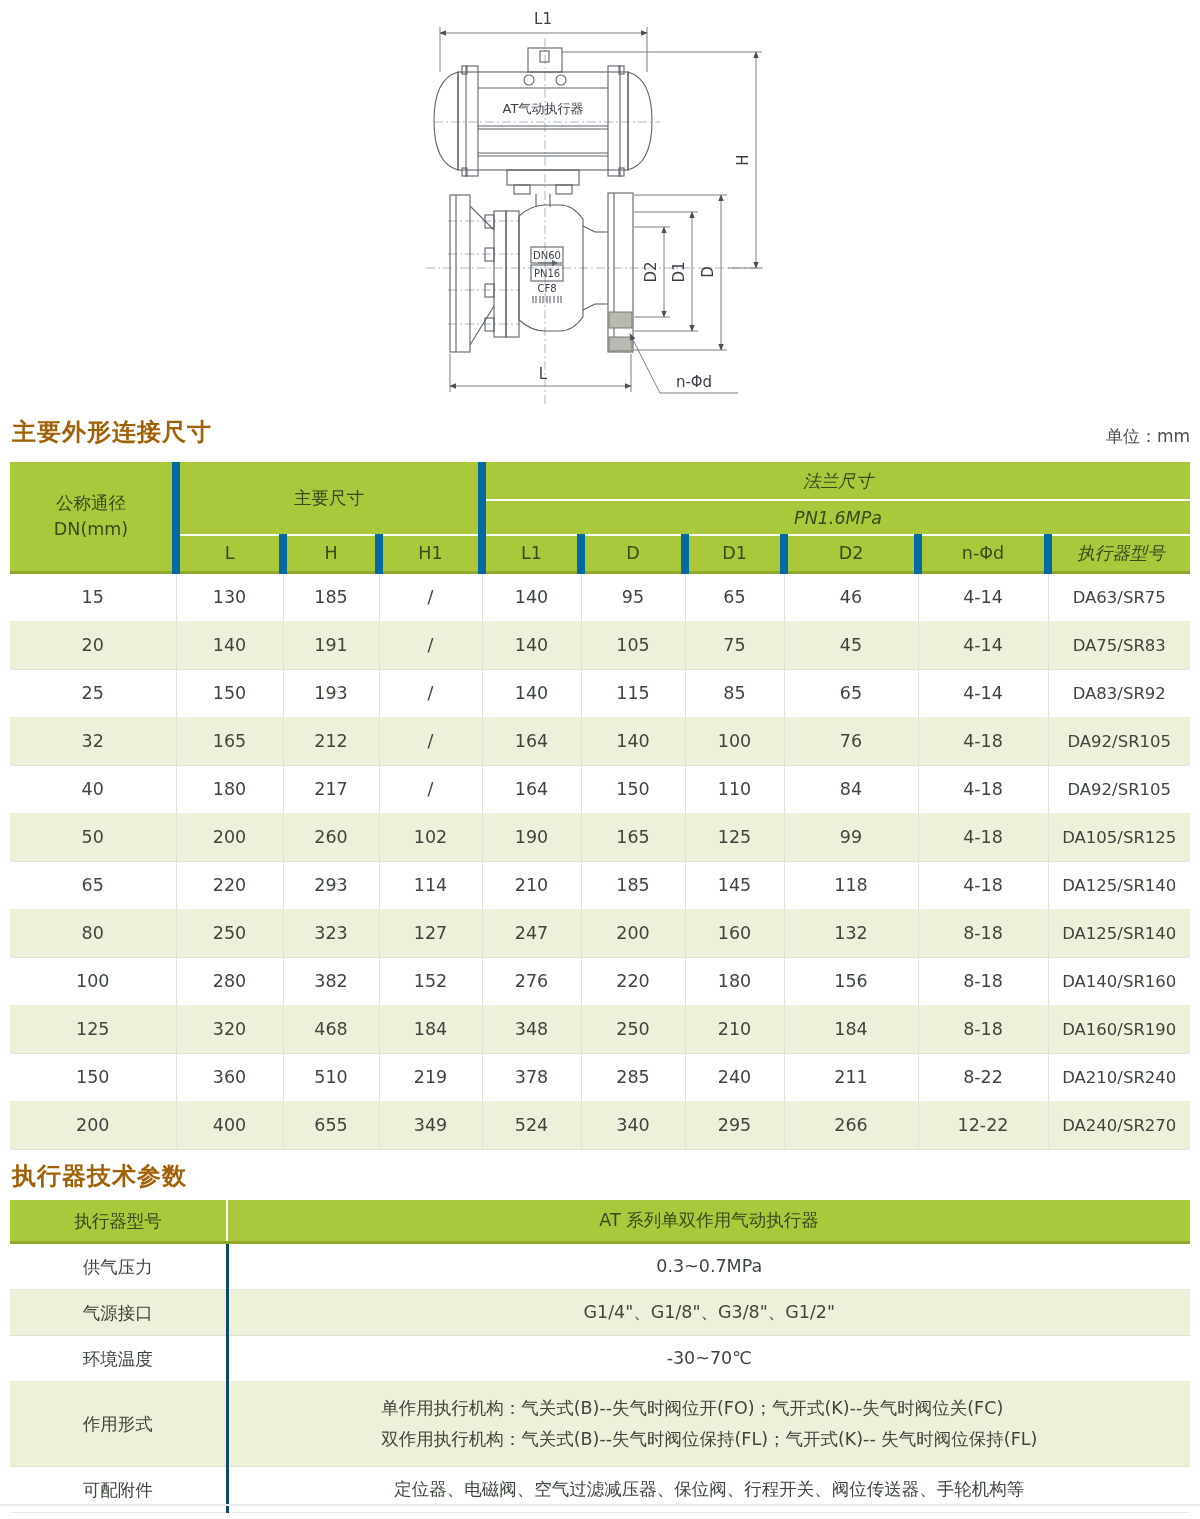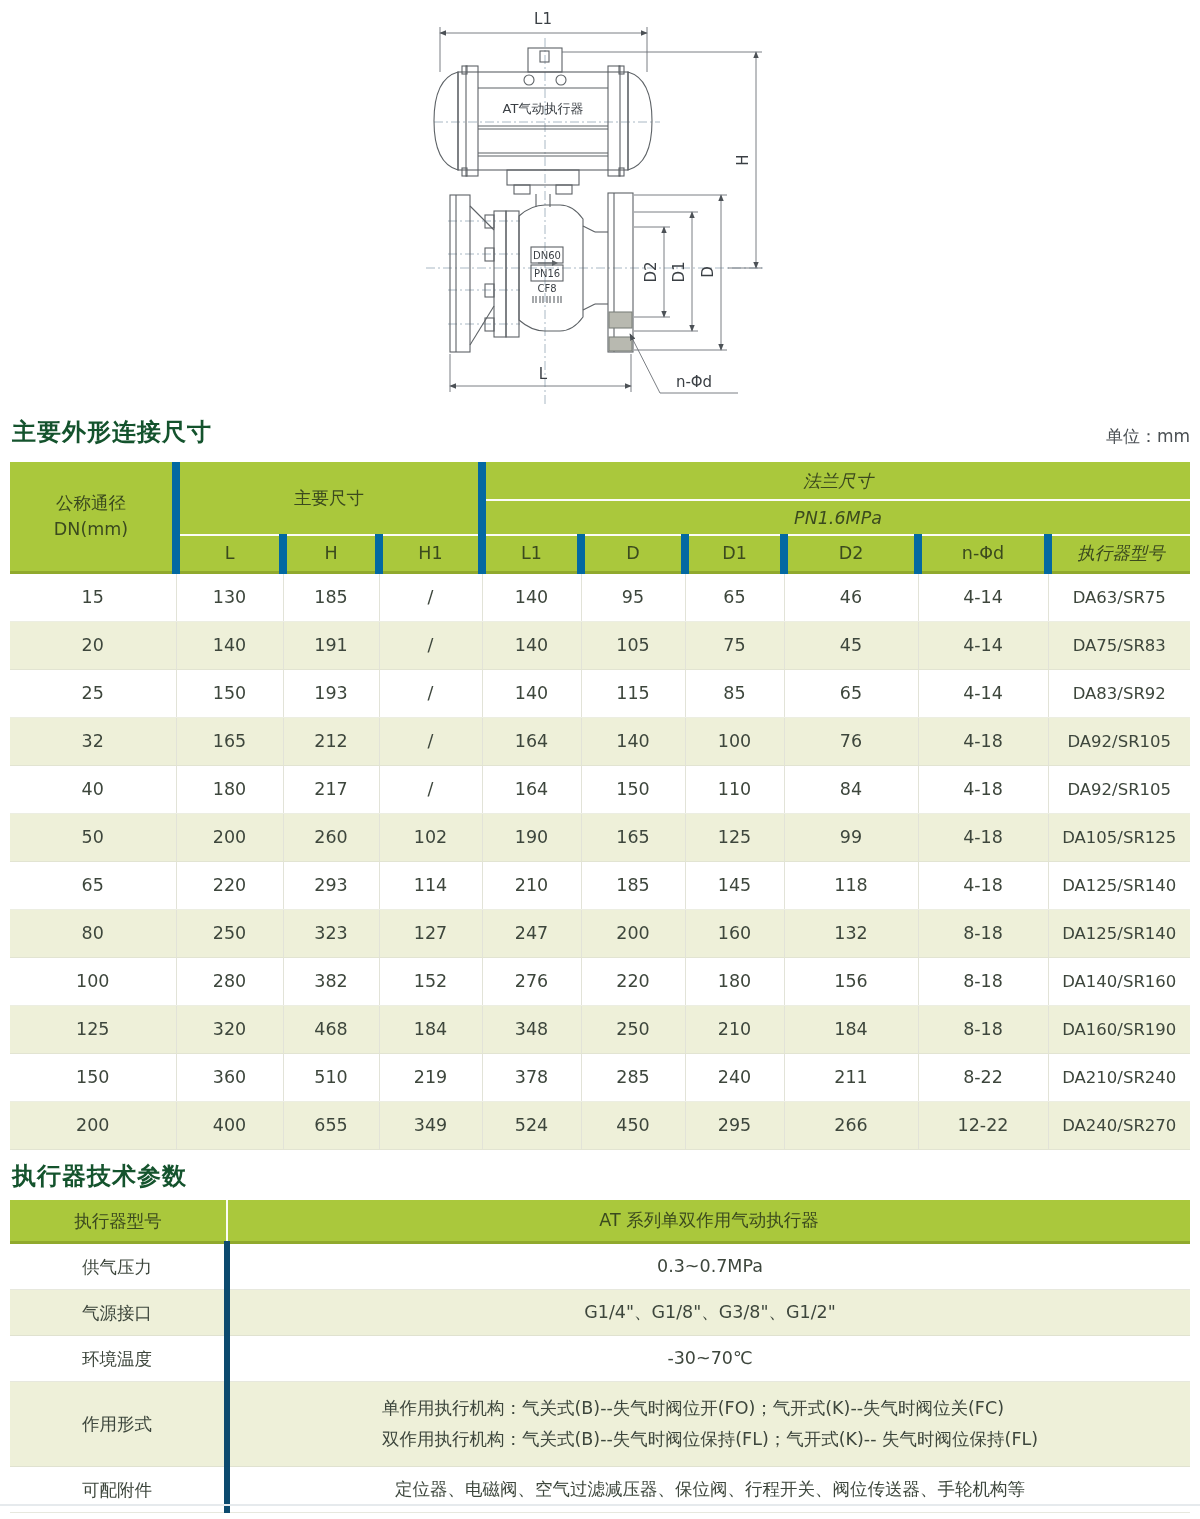--- a/index.html
+++ b/index.html
@@ -7,40 +7,40 @@
         font-family:"DejaVu Sans","Liberation Sans",sans-serif;}
   
   .drawing{position:absolute;left:388px;top:2px;width:420px;height:408px;}
   .drawing svg{display:block;}
   .drawing text{font-family:"DejaVu Sans","Liberation Sans",sans-serif;fill:#3a3f44;}
   .dlab{font-size:15px;}
   .mark{font-size:10px;}
   .alab{font-size:13px;}
   
   .sec-head{position:absolute;left:12px;width:1178px;display:flex;justify-content:space-between;align-items:flex-end;}
-  .sec-title{font-size:24px;font-weight:bold;color:#14532d;letter-spacing:1px;}
+  .sec-title{font-size:24px;font-weight:bold;color:#a16207;letter-spacing:1px;}
   .unit-label{font-size:17px;color:#4a4f53;}
   
   .tbl{position:absolute;left:10px;width:1180px;border-collapse:collapse;table-layout:fixed;}
   .tbl th,.tbl td{padding:0;text-align:center;vertical-align:middle;}
   .t1 thead th{background:#aac83c;color:#3b4a1e;font-weight:normal;font-size:17.5px;
                border-right:8px solid #0369a1;border-bottom:2px solid #fbfcf6;}
   .t1 thead th:last-child{border-right:none;font-style:italic;}
   .t1 .row-g1{height:38px;}
   .t1 .row-g2{height:35px;}
   .t1 .row-sub{height:37px;}
   .t1 .th-corner div{line-height:26px;}
   .t1 thead .th-sub,.t1 thead .th-corner{border-bottom:3px solid #90a92d;}
   .t1 tbody td{height:47px;font-size:17.5px;color:#3d463c;
                border-right:1px solid #e2e3d8;border-bottom:1px solid #eceee2;background:#fff;}
   .t1 tbody td:last-child{border-right:none;font-size:16.5px;}
   .t1 tbody tr.alt td{background:#eef0d9;border-bottom:1px solid #e2e4d2;}
   
   .t2 td{font-size:17.5px;color:#3d463c;}
-  .t2 .lbl{width:217px;height:45px;border-right:6px solid #0c4a6e;border-bottom:1px solid #e7e8de;background:#fff;}
+  .t2 .lbl{width:217px;height:45px;border-right:3px solid #0c4a6e;border-bottom:1px solid #e7e8de;background:#fff;}
   .t2 .val{border-bottom:1px solid #e7e8de;background:#fff;margin-top:24px;}
   .t2 tr.alt2 .lbl,.t2 tr.alt2 .val{background:#eef0d9;border-bottom:1px solid #e0e2d0;}
   .t2 tr.green .lbl,.t2 tr.green .val{background:#aac83c;color:#3b4a1e;height:41px;
         border-right-color:#fbfcf6;border-bottom:3px solid #90a92d;}
   .t2 tr.green .lbl{border-right:2px solid #fbfcf6;}
   .t2 .vwrap{display:inline-block;text-align:left;}
   .t2 .vwrap div{line-height:31px;text-align:left;}
   .t2 tr .val{text-align:center;}
   .t2 tr.tall .lbl,.t2 tr.tall .val{height:84px;}
   .bottom-rule{position:absolute;left:0;top:1504px;width:1200px;height:2px;background:#e6eaed;}
@@ -338,21 +338,21 @@
           <td>211</td>
           <td>8-22</td>
           <td>DA210/SR240</td>
         </tr>
         <tr class="alt">
           <td>200</td>
           <td>400</td>
           <td>655</td>
           <td>349</td>
           <td>524</td>
-          <td>450</td>
+          <td>340</td>
           <td>295</td>
           <td>266</td>
           <td>12-22</td>
           <td>DA240/SR270</td>
         </tr>
       </tbody>
   </table>
 
   <div class="sec-head" style="top:1160px;">
     <span class="sec-title">执行器技术参数</span>

